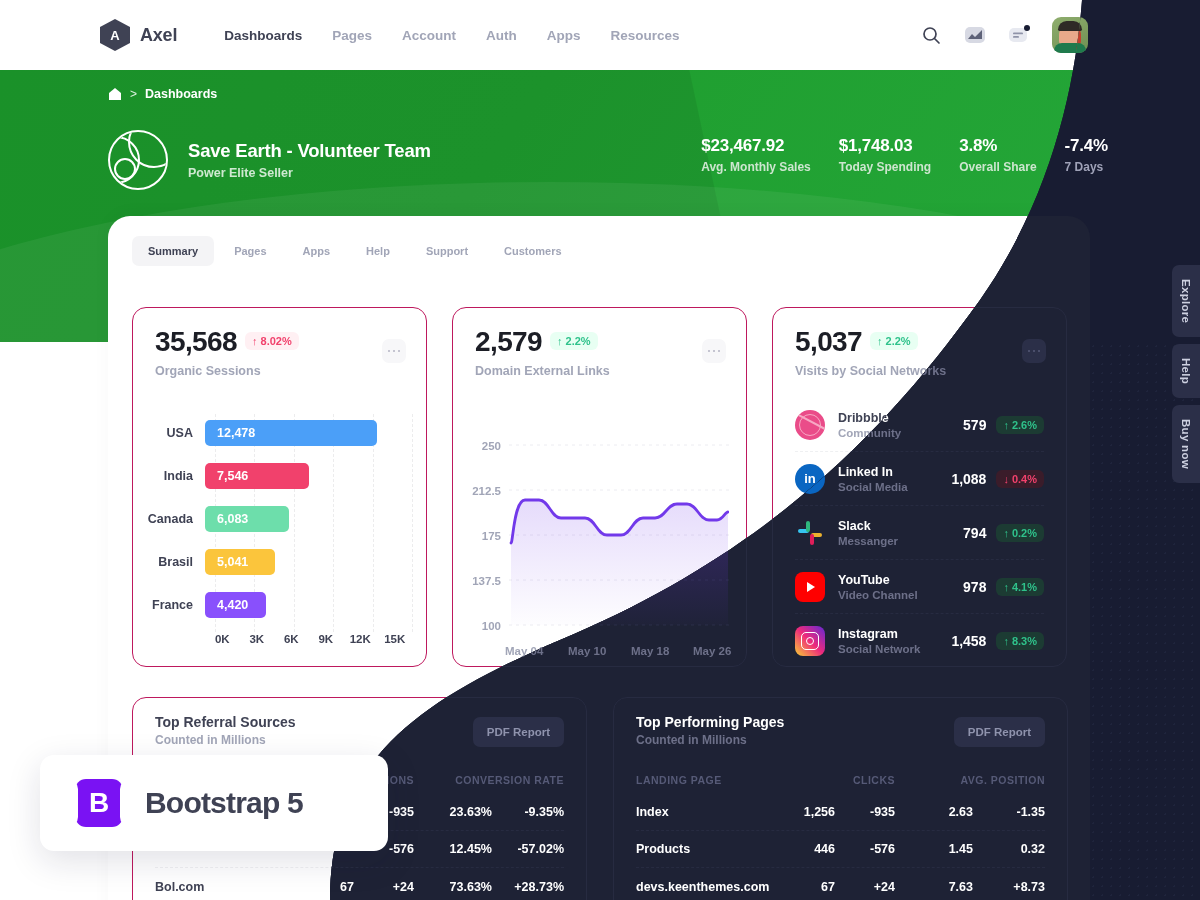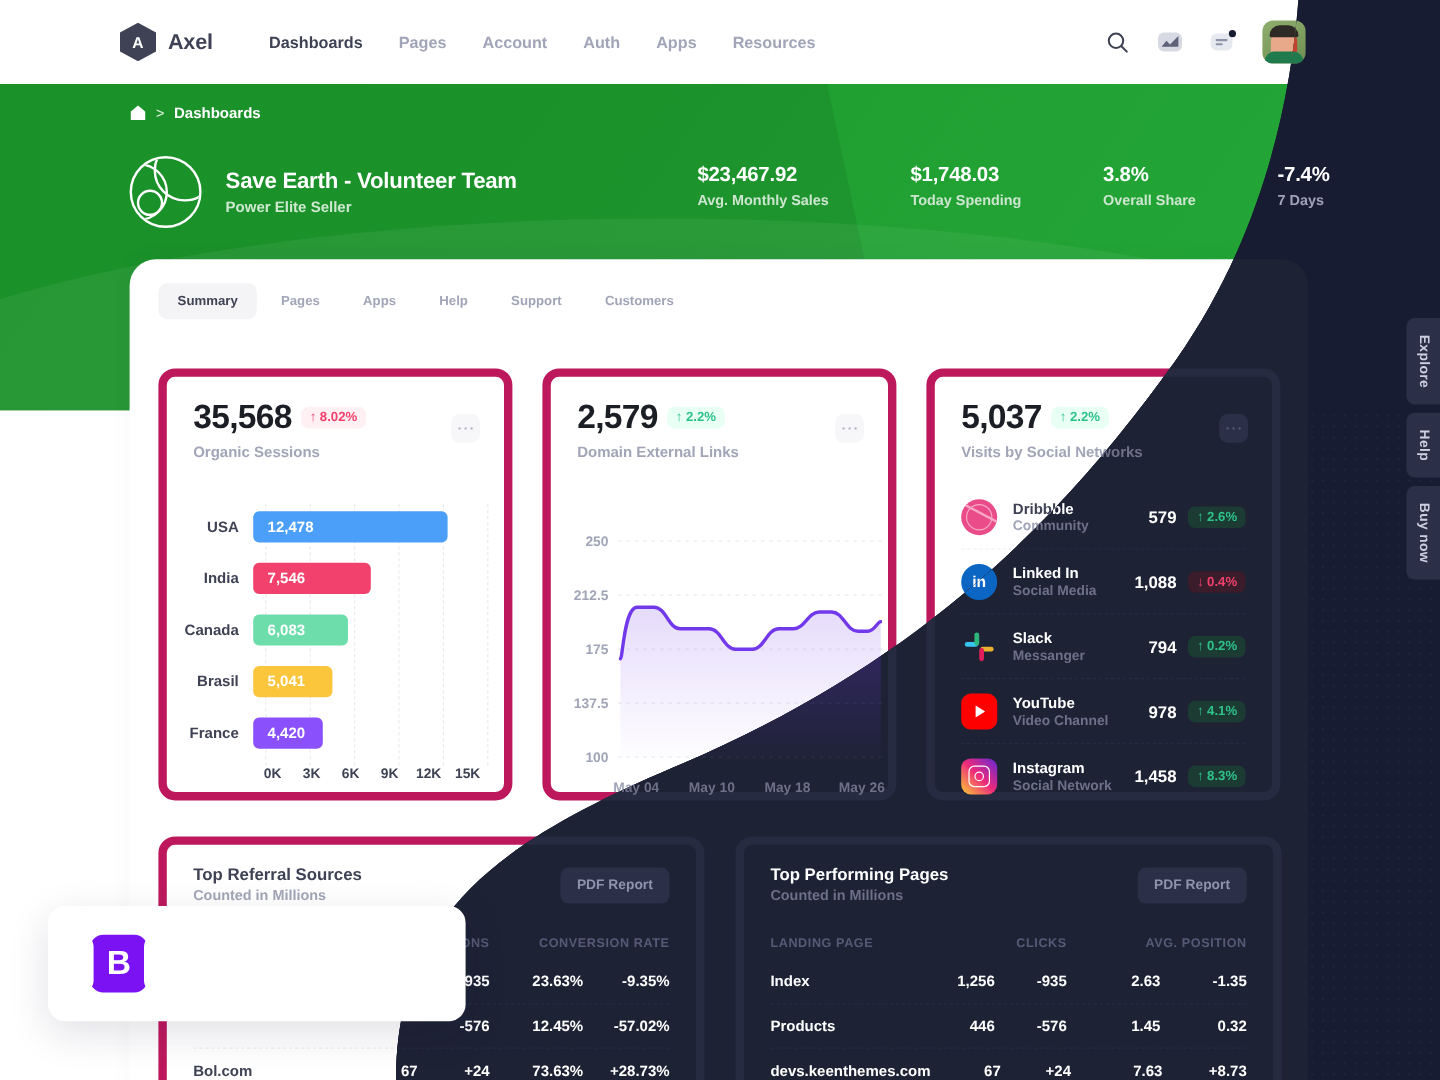--- a/index.html
+++ b/index.html
@@ -58,38 +58,38 @@
     width:60px; height:60px; border-radius:50%; border:2.5px solid #ffffff; position:relative; overflow:hidden; flex:none;
   }
   .team-logo i { position:absolute; background:transparent; border:2.2px solid #fff; border-radius:50%; }
   .team-logo .l1 { left:-18px; top:4px; width:48px; height:48px; }
   .team-logo .l2 { left:18px; top:-16px; width:52px; height:52px; }
   .team-logo .l3 { left:4px; top:26px; width:22px; height:22px; }
   .team-text { margin-left:20px; }
   .team-title { color:#ffffff; font-size:18.5px; font-weight:bold; letter-spacing:-0.2px; }
   .team-sub { color:#cfe9d1; font-size:12.5px; font-weight:600; margin-top:4px; }
 
-  .hero-stats { position:absolute; right:92px; top:136px; display:flex; gap:68px; z-index:3;justify-content:center; }
+  .hero-stats { position:absolute; right:92px; top:136px; display:flex; gap:28px; z-index:3;justify-content:center; }
   .hstat { text-align:left; }
   .hstat .v { color:#ffffff; font-size:17px; font-weight:bold; letter-spacing:-0.2px; }
   .hstat .l { color:#cde6cf; font-size:12px; font-weight:600; margin-top:4px; }
 
   
   .sheet {
     position:absolute; left:108px; top:216px; width:982px; height:760px;
     background:#ffffff; border-radius:22px 22px 0 0; z-index:2;
     box-shadow:0 -2px 20px rgba(0,0,0,0.03);
   }
   .tabs { position:absolute; left:132px; top:236px; display:flex; gap:4px; z-index:3; }
   .tab { font-size:11px; font-weight:600; color:#a1a5b7; padding:9px 16px; border-radius:7px; cursor:pointer; }
   .tab.active { background:#f4f4f6; color:#3f4254; font-weight:bold; }
 
   
   .card {
-    position:absolute; background:#ffffff; border:7px solid #be185d;
+    position:absolute; background:#ffffff; border:1px solid #be185d;
     border-radius:14px; z-index:3;
   }
   .kpi-num { font-size:28px; font-weight:bold; color:#1c1e26; letter-spacing:-0.6px; }
   .kpi-label { font-size:12.5px; color:#a1a5b7; font-weight:600; margin-top:6px; }
   .badge { display:inline-flex; align-items:center; gap:3px; font-size:11px; font-weight:bold; padding:3px 7px; border-radius:6px; vertical-align:6px; margin-left:8px; }
   .badge.up-green { background:#e8fff3; color:#2fc28b; }
   .badge.up-pink { background:#fff0f3; color:#f1416c; }
   .dots {
     width:24px; height:24px; border-radius:7px; background:#f7f7f9;
     display:flex; align-items:center; justify-content:center; gap:2.5px; cursor:pointer;
@@ -946,15 +946,16 @@
   <div class="rail">
     <div class="rail-btn">Explore</div>
     <div class="rail-btn">Help</div>
     <div class="rail-btn">Buy now</div>
   </div>
 
   <div class="bs-card">
     <div class="bs-logo">
         <span>B</span>
       </div>
+    <div class="bs-text">Bootstrap 5</div>
   </div>
 
 </div>
 
 </body></html>

